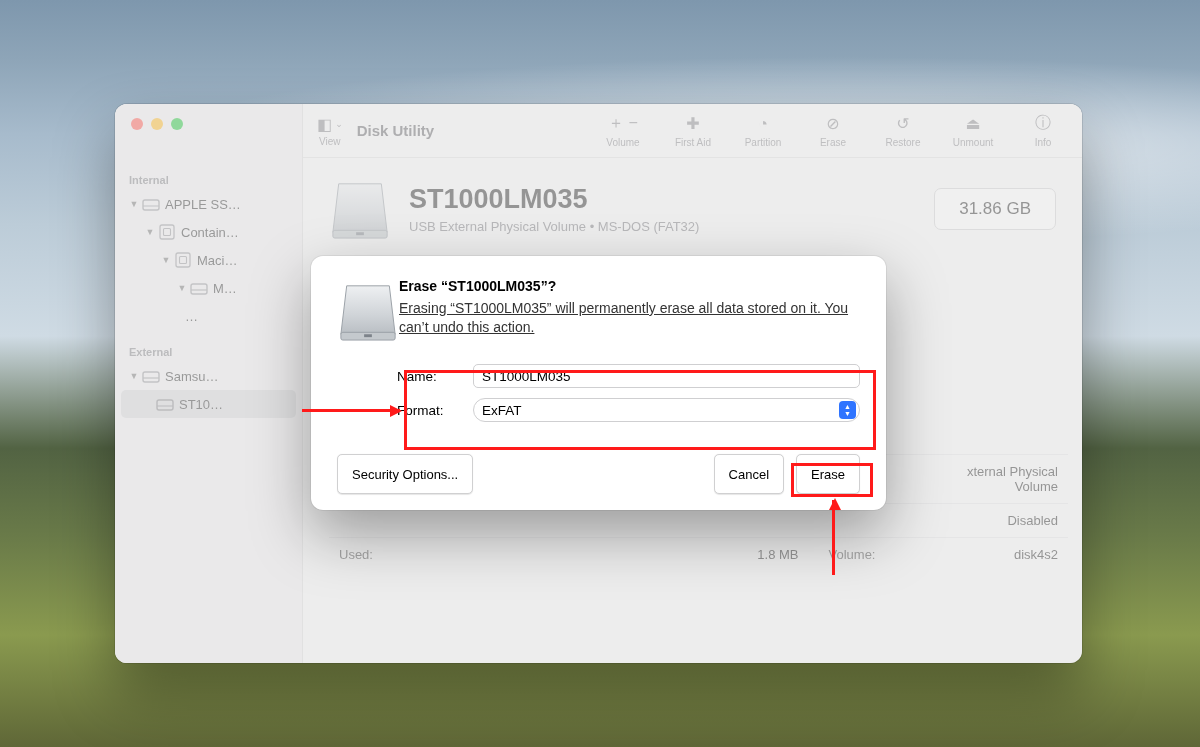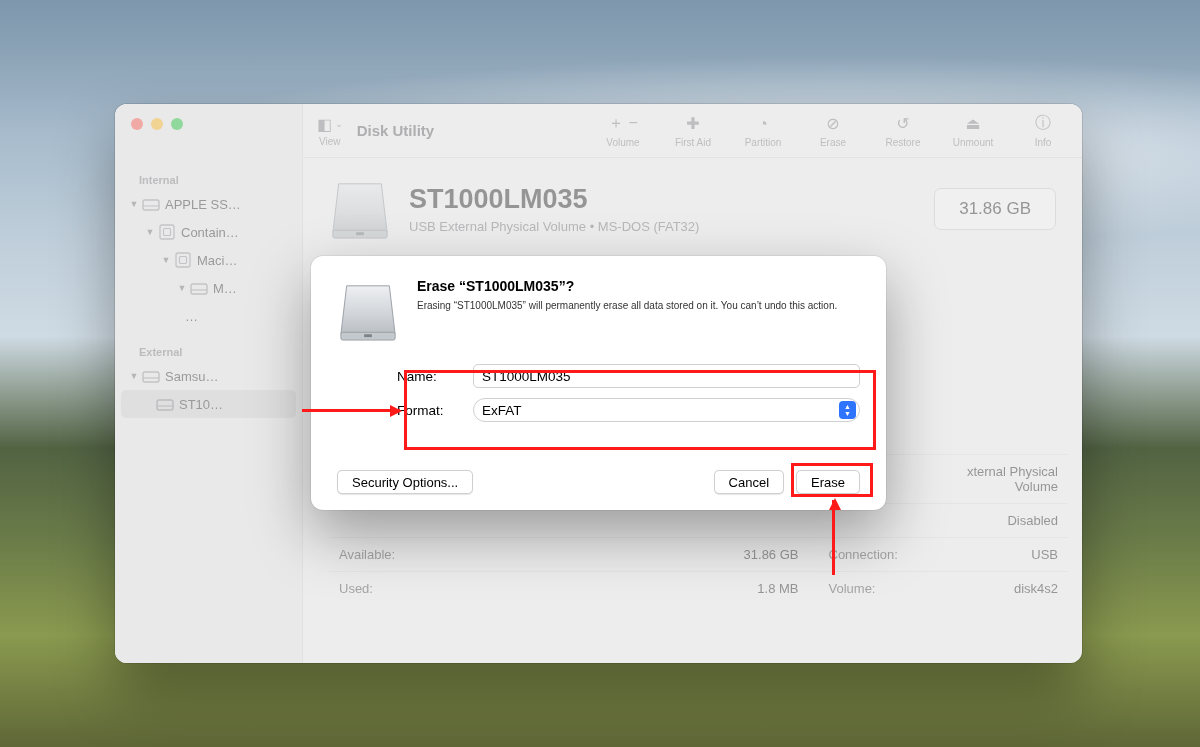--- a/index.html
+++ b/index.html
@@ -30,21 +30,21 @@
 
   
   .sidebar {
     position: absolute; left: 0; top: 0; bottom: 0; width: 188px;
     background: #efeef0; border-right: 1px solid #dcdcdc;
     padding-top: 14px;
   }
   .traffic { display: flex; gap: 8px; padding-left: 16px; margin-bottom: 38px; }
   .dot { width: 12px; height: 12px; border-radius: 50%; }
   .dot.r { background: #ff5f57; } .dot.y { background: #febc2e; } .dot.g { background: #28c840; }
-  .side-head { font-size: 11px; color: #8a8a8e; font-weight: 600; padding: 6px 14px 4px; margin-left: 10px; }
+  .side-head { font-size: 11px; color: #8a8a8e; font-weight: 600; padding: 6px 14px 4px; }
   .tree { font-size: 13px; color: #3c3c3c; }
   .tree .row { display: flex; align-items: center; height: 28px; padding-left: 8px; white-space: nowrap; overflow: hidden; }
   .tree .chev { width: 10px; text-align: center; color: #7c7c7c; font-size: 9px; margin-right: 2px; }
   .tree .icn { width: 18px; text-align: center; color: #9a9a9e; margin-right: 6px; }
   .tree .icn svg { vertical-align: middle; }
   .tree .i1 { padding-left: 14px; } .tree .i2 { padding-left: 30px; }
   .tree .i3 { padding-left: 46px; } .tree .i4 { padding-left: 62px; }
   .tree .i5 { padding-left: 70px; }
   .tree .sel { background: #d7d7da; border-radius: 5px; margin: 0 6px; padding-left: 34px; }
   .tree .sel .icn { color: #8a8a8e; }
@@ -82,24 +82,24 @@
   .details .half { width: 50%; }
 
   
   .modal {
     position: absolute; left: 311px; top: 256px; width: 575px; height: 254px;
     background: #fff; border-radius: 12px;
     box-shadow: 0 24px 60px rgba(0,0,0,0.35), 0 0 0 1px rgba(0,0,0,0.06);
     padding: 22px 26px 18px;
     z-index: 50;
   }
-  .modal-head { display: flex; gap: 18px; }
+  .modal-head { display: flex; }
   .drive-sm { width: 62px; height: 66px; flex-shrink: 0; }
   .m-title { font-size: 14px; font-weight: 700; margin-bottom: 5px; }
-  .m-text { font-size: 10px; color: #333; line-height: 1.35; }
+  .m-text { font-size: 14px; color: #333; line-height: 1.35; text-decoration: underline; }
 
   .form { margin: 20px 0 0 60px; }
   .form-row { display:flex; align-items:center; margin-bottom: 10px; }
   .form-row label { width: 76px; text-align: left; padding-right: 12px; font-size: 13.5px; }
   .form-row .field { flex: 1; position: relative; }
   .form-row input[type=text] {
     width: 100%; height: 24px; border: 1px solid #cfcfd1; border-radius: 5px;
     padding: 0 8px; font-size: 13.5px; background: #fff;
   }
   .form-row .select {
@@ -108,21 +108,21 @@
     display: flex; align-items: center; position: relative;
   }
   .select .dd {
     position: absolute; right: 3px; top: 2px; width: 17px; height: 18px;
     background: #2f74ff; border-radius: 4px; display:flex; flex-direction:column;
     align-items:center; justify-content:center; gap:0; color:#fff; font-size:7px; line-height:7px;
   }
 
   .modal-btns { position: absolute; left: 26px; right: 26px; bottom: 16px; display: flex; align-items: center; }
   .btn {
-    height: 24px; padding: 0 14px; font-size: 13px; border-radius: 5px;
+    height: 40px; padding: 0 14px; font-size: 13px; border-radius: 5px;
     background: #fff; border: 1px solid #d0d0d1; cursor: pointer;
     display: inline-flex; align-items: center;
     box-shadow: 0 0.5px 1px rgba(0,0,0,0.1);
   }
   .btn + .btn { margin-left: 12px; }
   .spacer { flex: 1; }
 
   
   .anno { position:absolute; border: 3px solid #ff1a1a; pointer-events:none; z-index: 60; }
   .arrow-h { position:absolute; height:0; border-top: 3px solid #ff1a1a; z-index: 60; }
@@ -290,26 +290,20 @@
           <td class="k2" style="color:#555"></td>
           <td class="v">xternal Physical Volume</td>
         </tr>
         <tr>
           <td class="k"></td>
               <td class="v"></td>
           <td class="k2"></td>
           <td class="v">Disabled</td>
         </tr>
         <tr>
-          <td class="k">Available:</td>
-          <td class="v">31.86 GB</td>
-          <td class="k2">Connection:</td>
-          <td class="v">USB</td>
-        </tr>
-        <tr>
           <td class="k">Used:</td>
           <td class="v">1.8 MB</td>
           <td class="k2">Volume:</td>
           <td class="v">disk4s2</td>
         </tr>
       </tbody>
         </table>
     </div>
 
     <div class="dimmer"></div>

